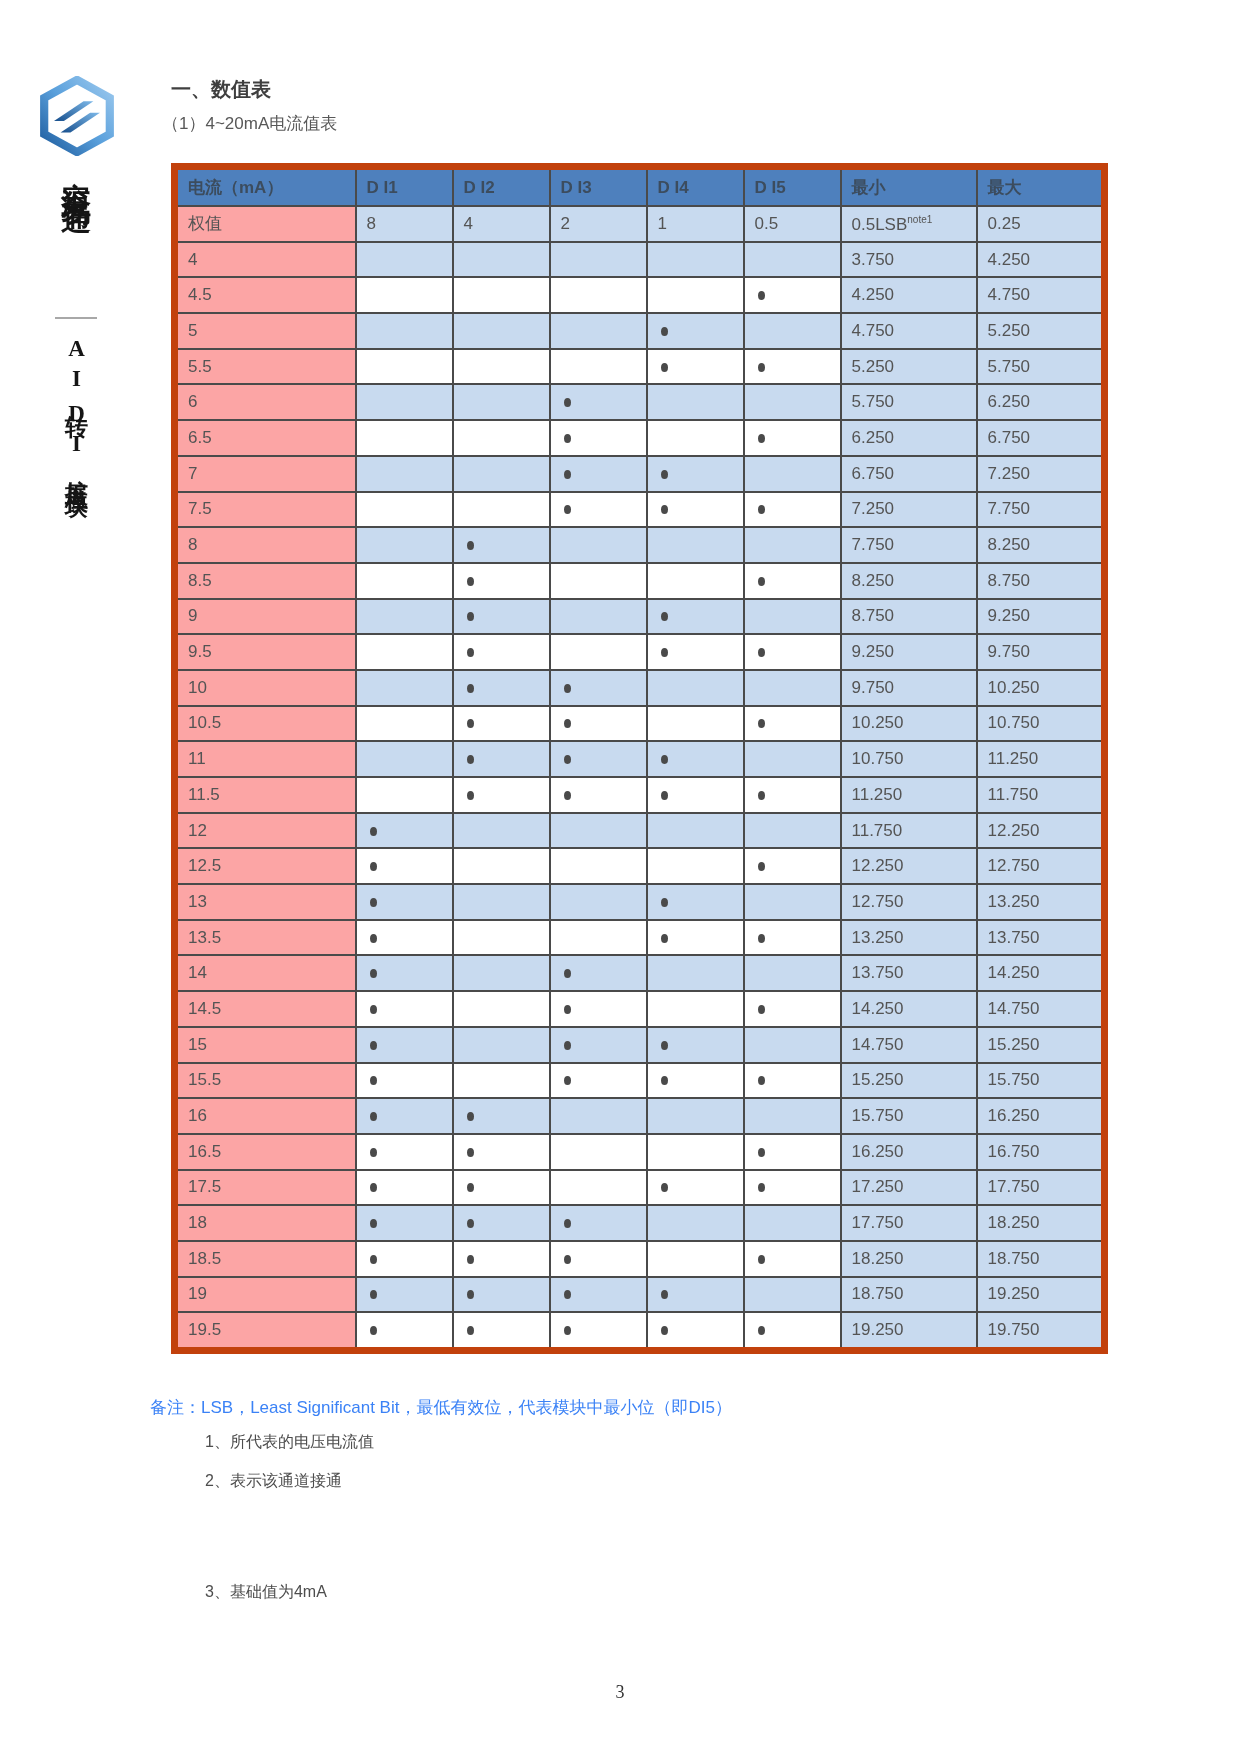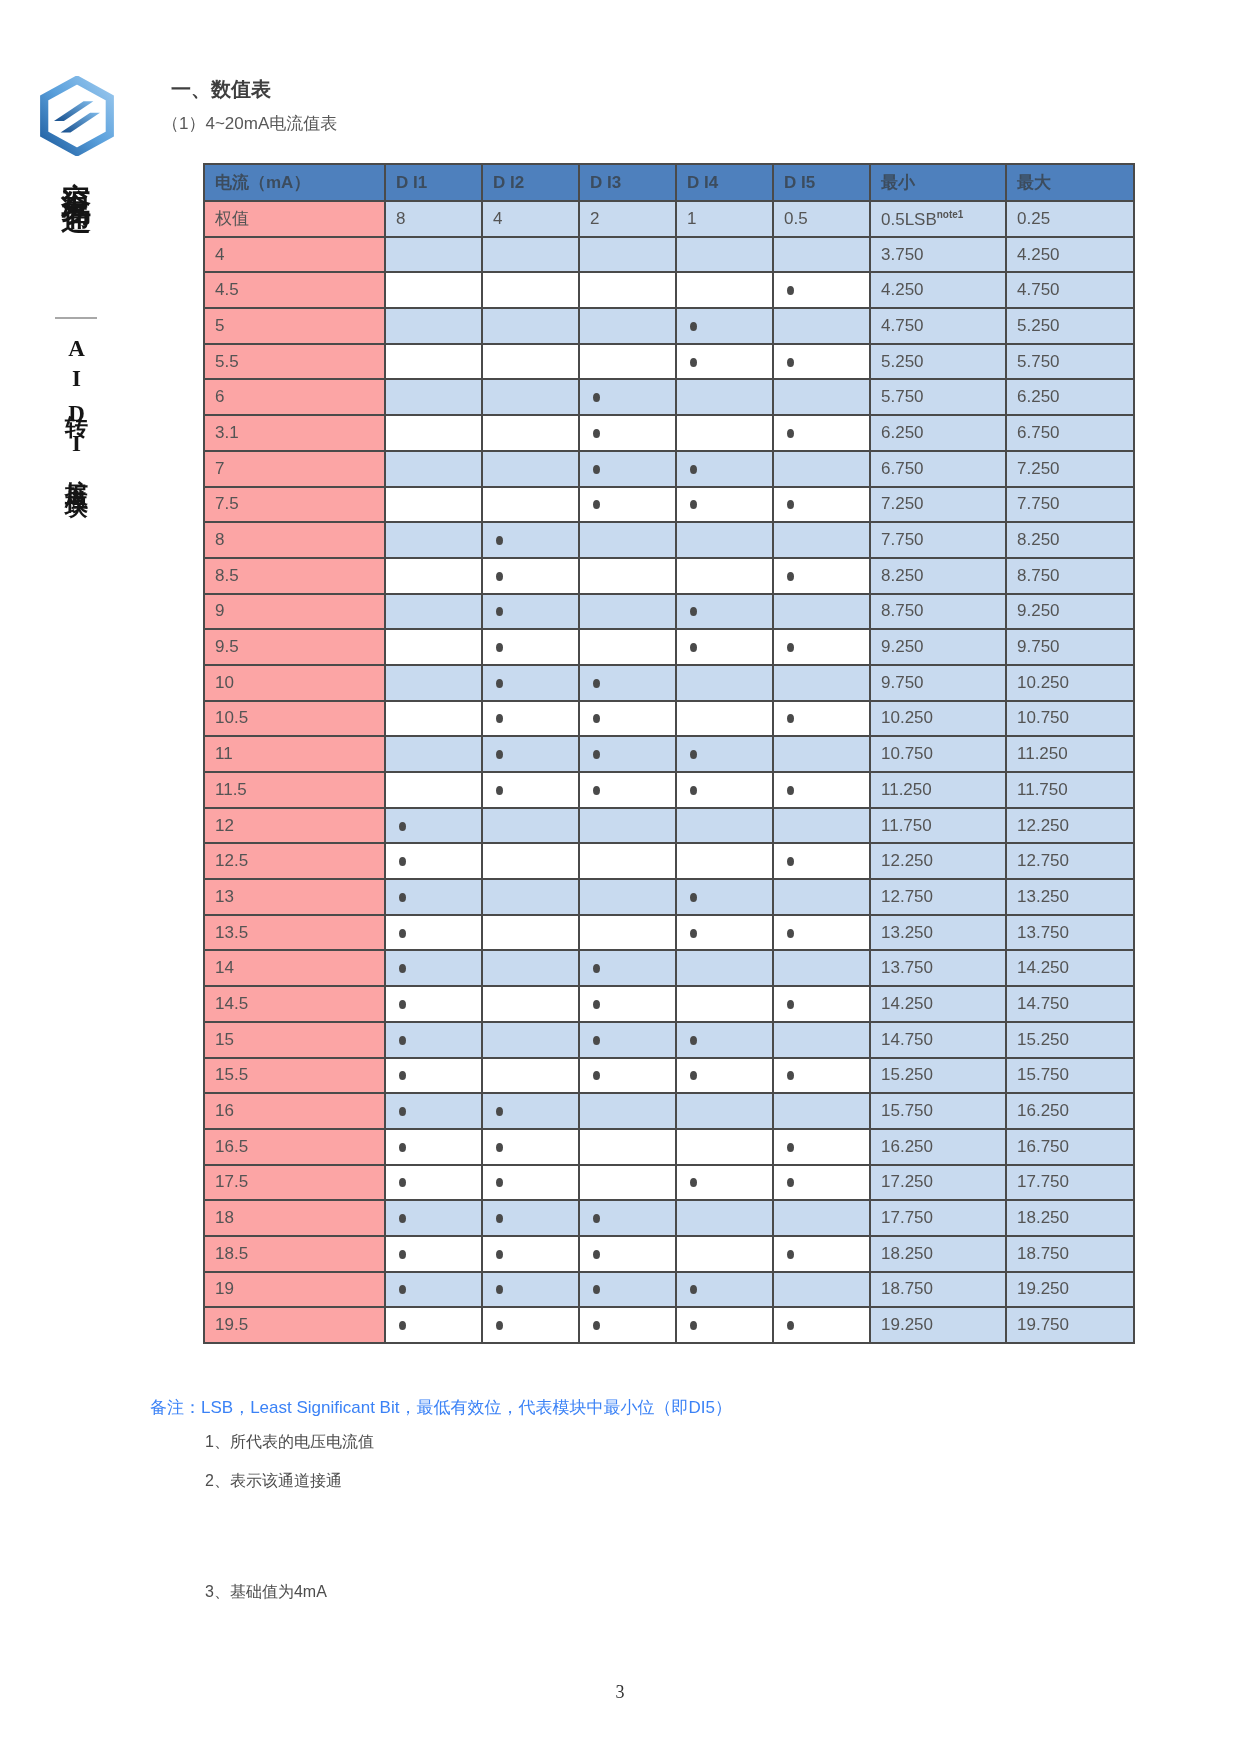--- a/index.html
+++ b/index.html
@@ -29,35 +29,35 @@
     font-size:23px;font-weight:700;color:#151515;
     letter-spacing:5px;line-height:30px;
   }
 
   
   .title{position:absolute;left:171px;top:76px;font-size:20px;font-weight:700;color:#3f3f3f;text-align:center;}
   .subtitle{position:absolute;left:162px;top:112px;font-size:17px;color:#585858;}
 
   
   .tablewrap{position:absolute;left:171px;top:163px;}
-  table{border-collapse:collapse;table-layout:fixed;border:1px solid #c2410c;margin-left:32px;}
+  table{border-collapse:collapse;table-layout:fixed;border:7px solid #c2410c;}
   th,td{border:2px solid #4a4a4a;padding:0 0 0 10px;text-align:left;overflow:hidden;white-space:nowrap;}
   th{
     height:35px;background:#4e80bd;color:#3c4c5e;
     font-size:17px;font-weight:700;
   }
   td{height:33.7px;font-size:17px;color:#545454;background:#ffffff;}
   td.blue{background:#c8daef;}
   td.c-label{background:#fca5a5;}
   td.minmax{background:#c8daef;}
   .dot{
     display:inline-block;width:7px;height:9px;border-radius:50%;
     background:#4a4a4a;margin-left:3px;vertical-align:middle;
   }
-  sup.note{font-size:10px;font-weight:700;letter-spacing:0;}
+  sup.note{font-size:10px;font-weight:400;letter-spacing:0;}
 
   
   .remark{position:absolute;left:150px;top:1396px;font-size:17px;color:#3b82f6;}
   .note-item{position:absolute;left:205px;font-size:16px;color:#4d4d4d;}
   .note-1{top:1432px;}
   .note-2{top:1471px;}
   .note-3{top:1582px;}
 
   
   .pagenum{
@@ -172,21 +172,21 @@
             <td class="c-label">6</td>
             <td class="blue"></td>
             <td class="blue"></td>
             <td class="blue"><span class="dot"></span></td>
             <td class="blue"></td>
             <td class="blue"></td>
             <td class="minmax">5.750</td>
             <td class="minmax">6.250</td>
           </tr>
           <tr>
-            <td class="c-label">3.1</td>
+            <td class="c-label">6.5</td>
             <td></td>
             <td></td>
             <td><span class="dot"></span></td>
             <td></td>
             <td><span class="dot"></span></td>
             <td class="minmax">6.250</td>
             <td class="minmax">6.750</td>
           </tr>
           <tr>
             <td class="c-label">7</td>

